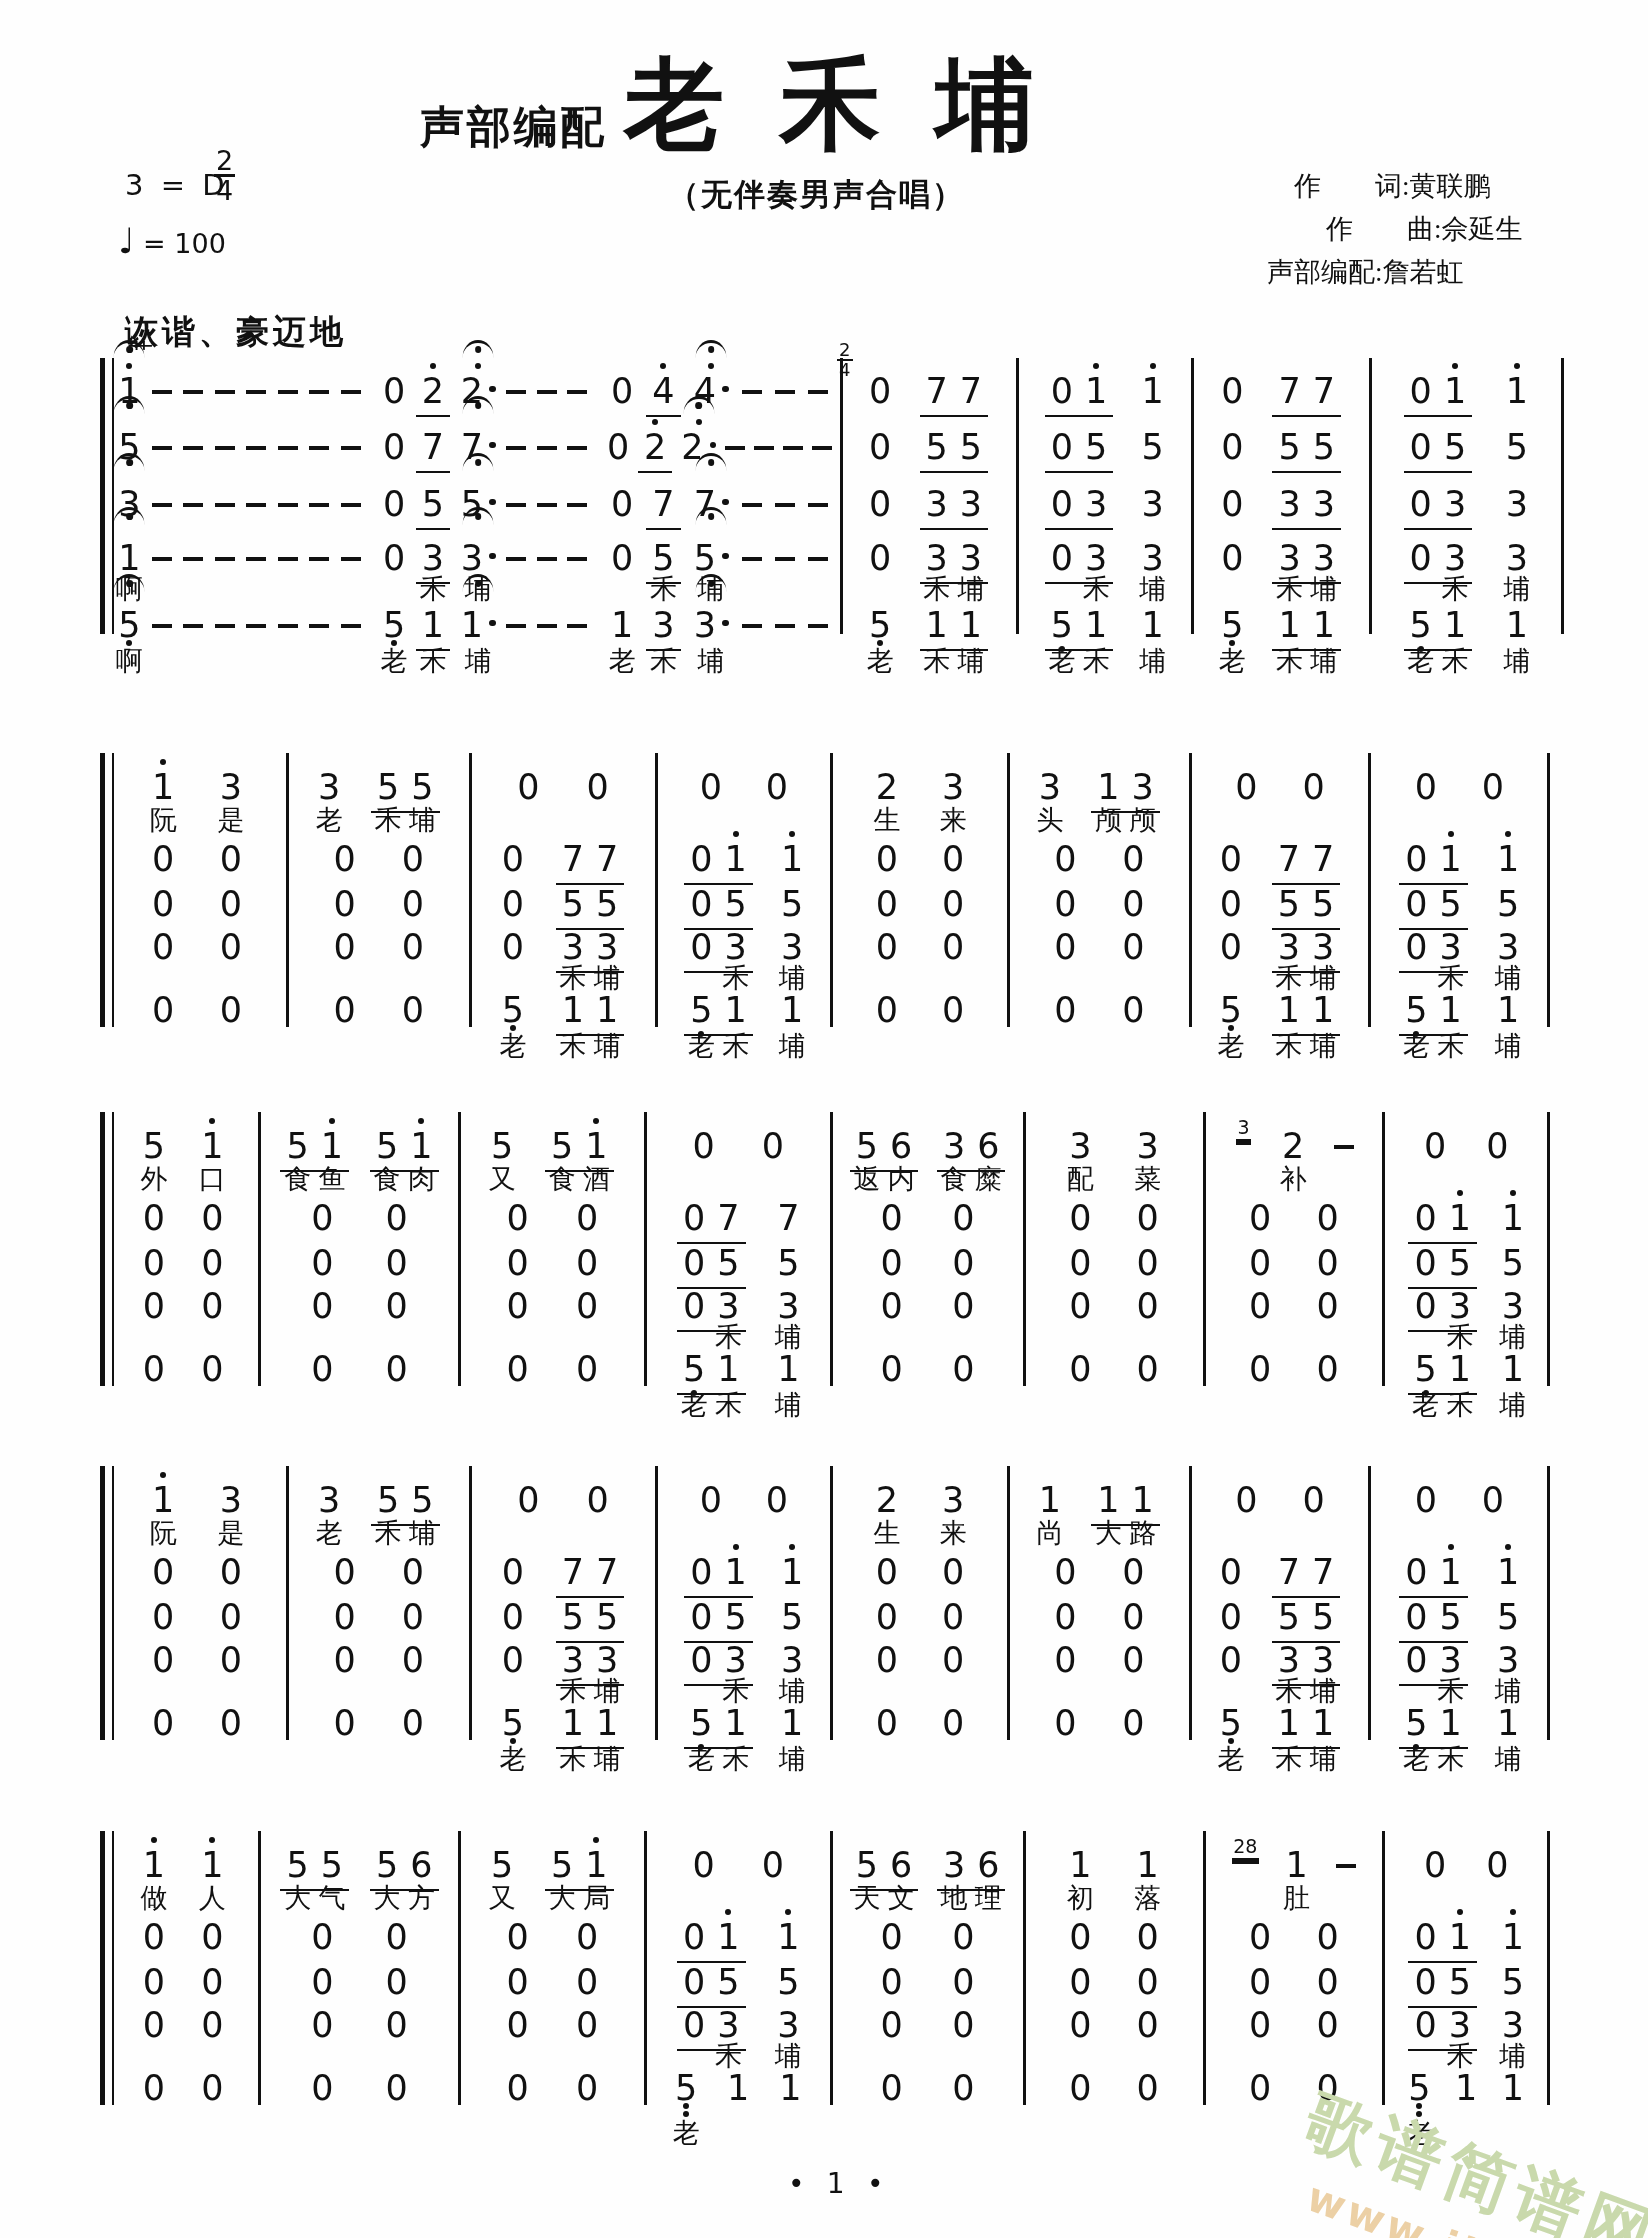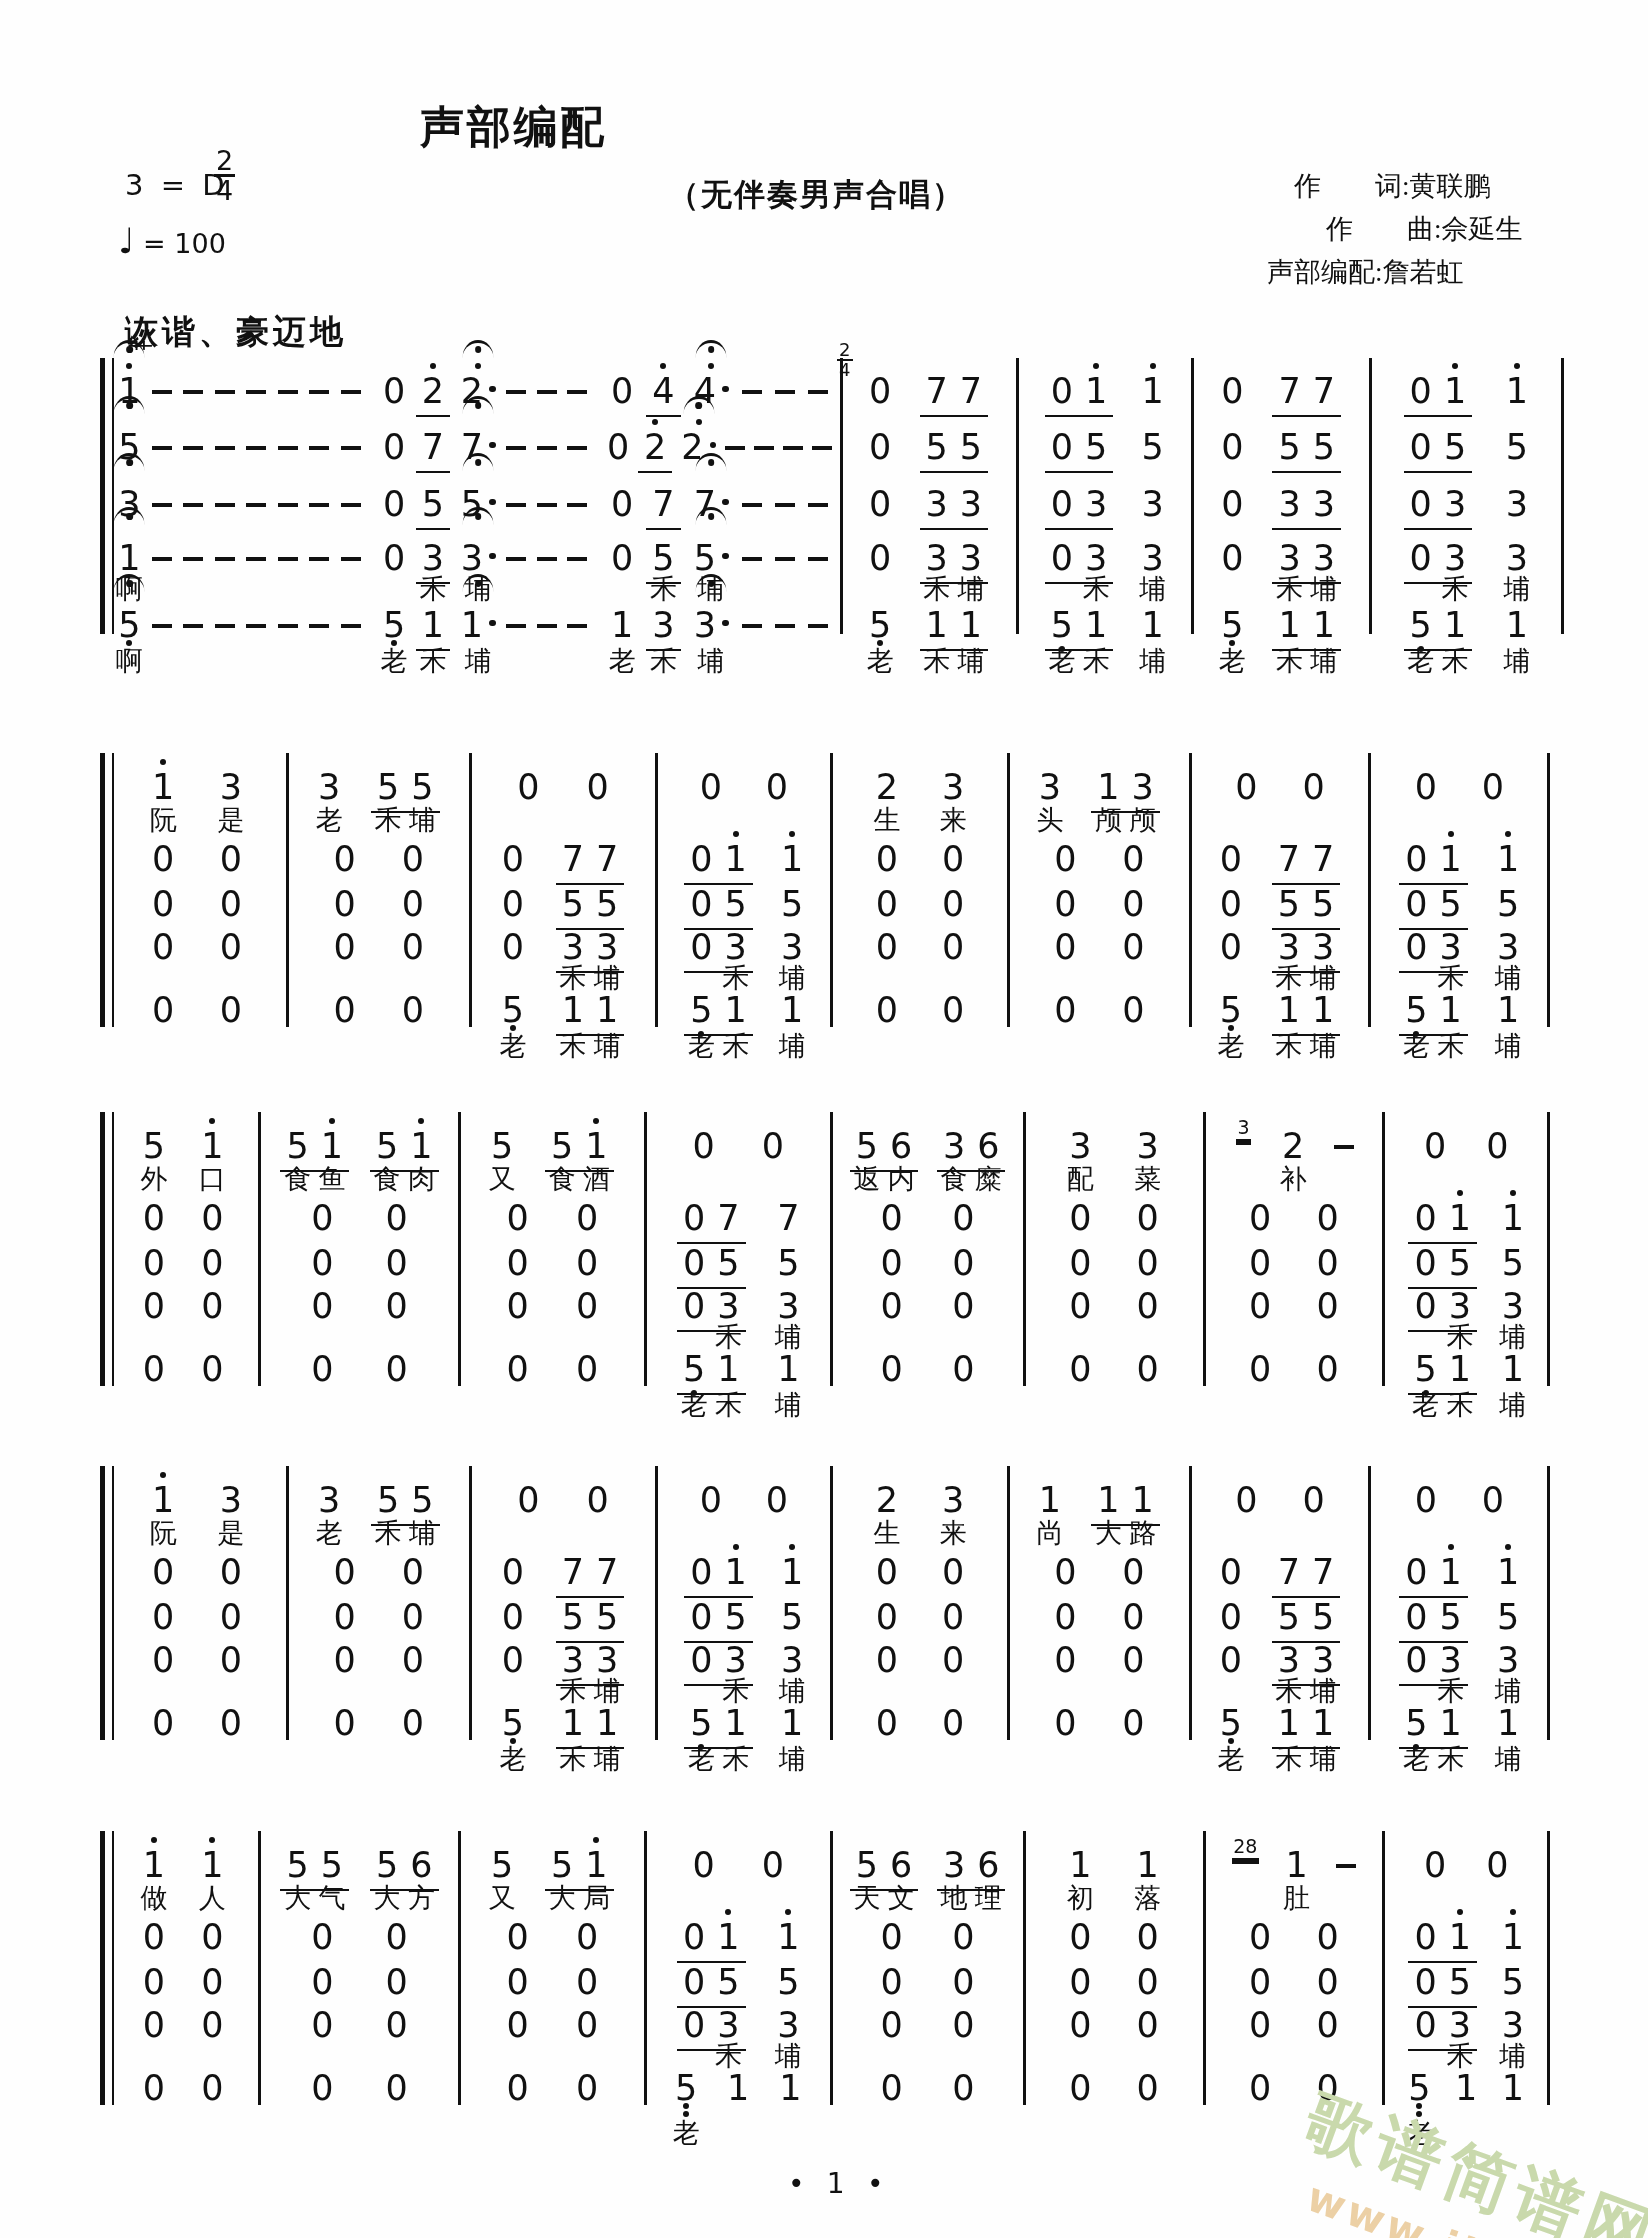--- a/index.html
+++ b/index.html
@@ -56,20 +56,21 @@
   .watermark{transform:rotate(20deg);transform-origin:0 0;}
   .wm1{font-size:67px;font-weight:900;letter-spacing:6.7px;color:#c9d9ac;}
   .wm2{font-size:41px;font-weight:700;letter-spacing:4px;color:#ecd0a5;margin:4px 0 0 27px;}
 </style>
 </head>
 <body>
 
 <div class="page">
 
   <div class="abs genre cjk" style="left:420px;top:98px;">声部编配</div>
+  <div class="abs title cjk" style="left:624px;top:39px;">老 禾 埔</div>
   <div class="abs subtitle cjk" style="left:668px;top:174px;">（无伴奏男声合唱）</div>
 
   <div class="abs keysig" style="left:125px;top:168px;">3 = D</div>
   <div class="abs frac" style="left:214px;top:148px;">
     <div class="fn">2</div>
     <div class="fl"></div>
     <div class="fn">4</div>
   </div>
   <div class="abs tempo" style="left:118px;top:221px;">
     <span class="note">♩</span>

